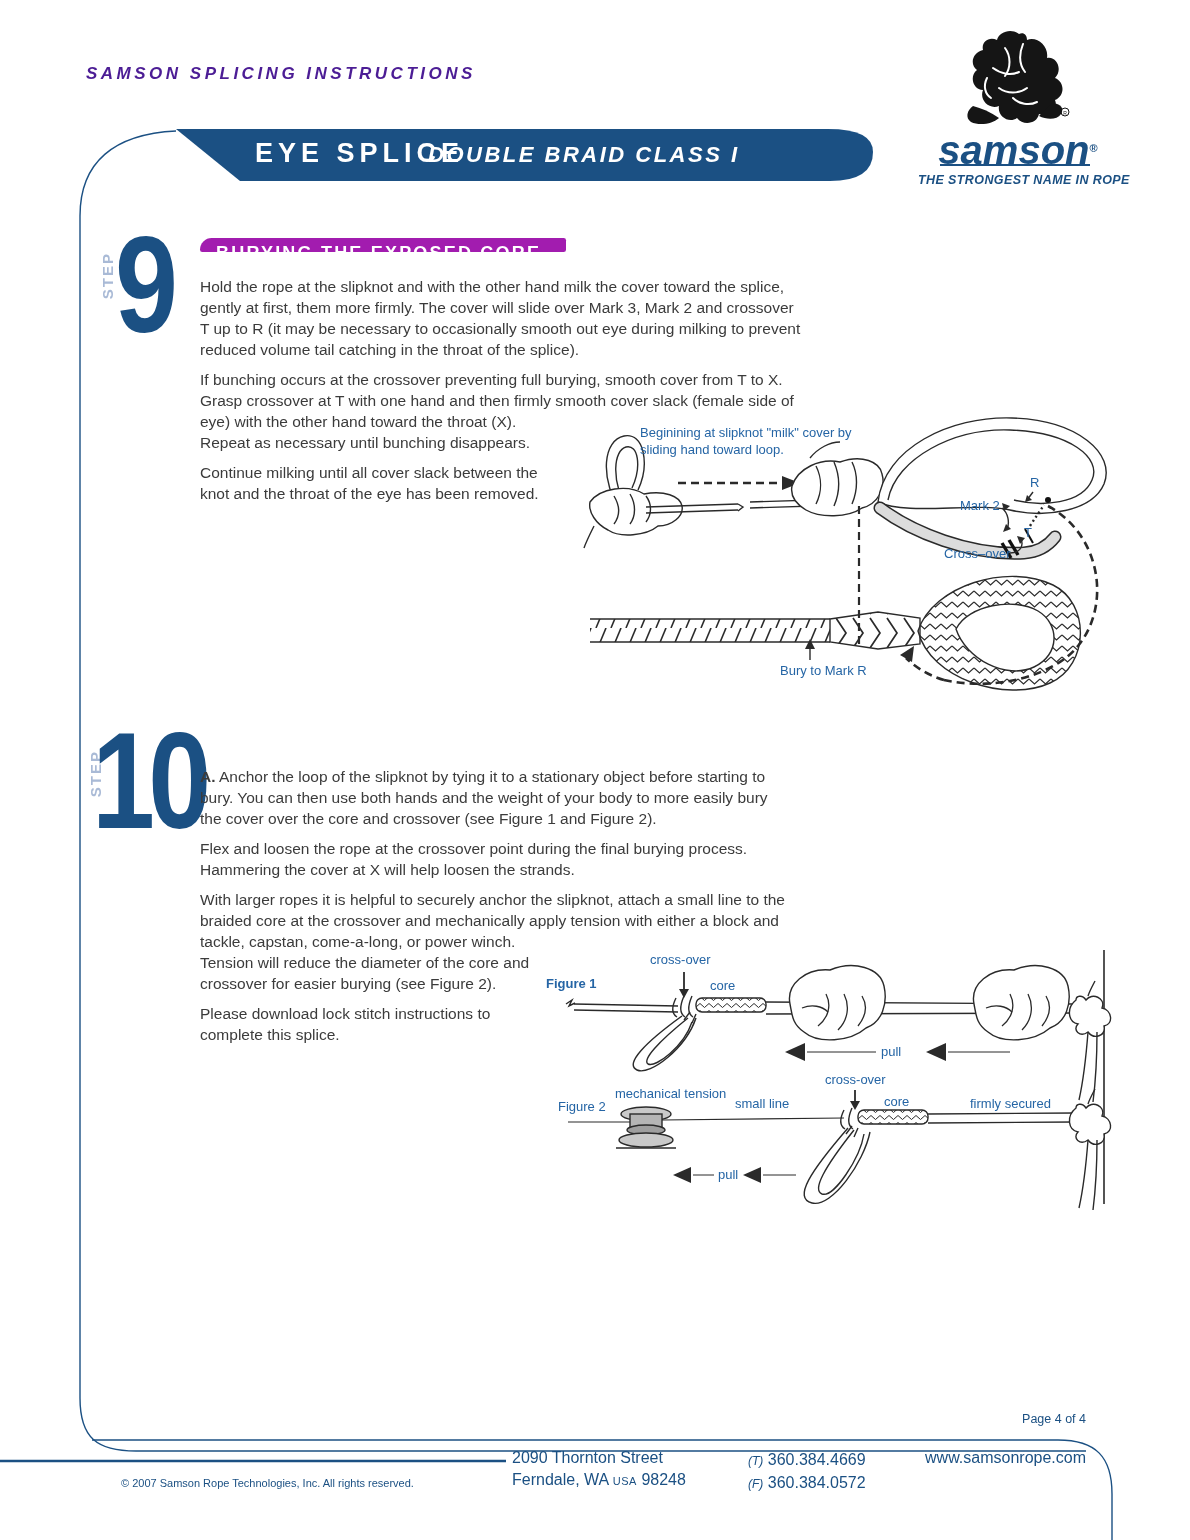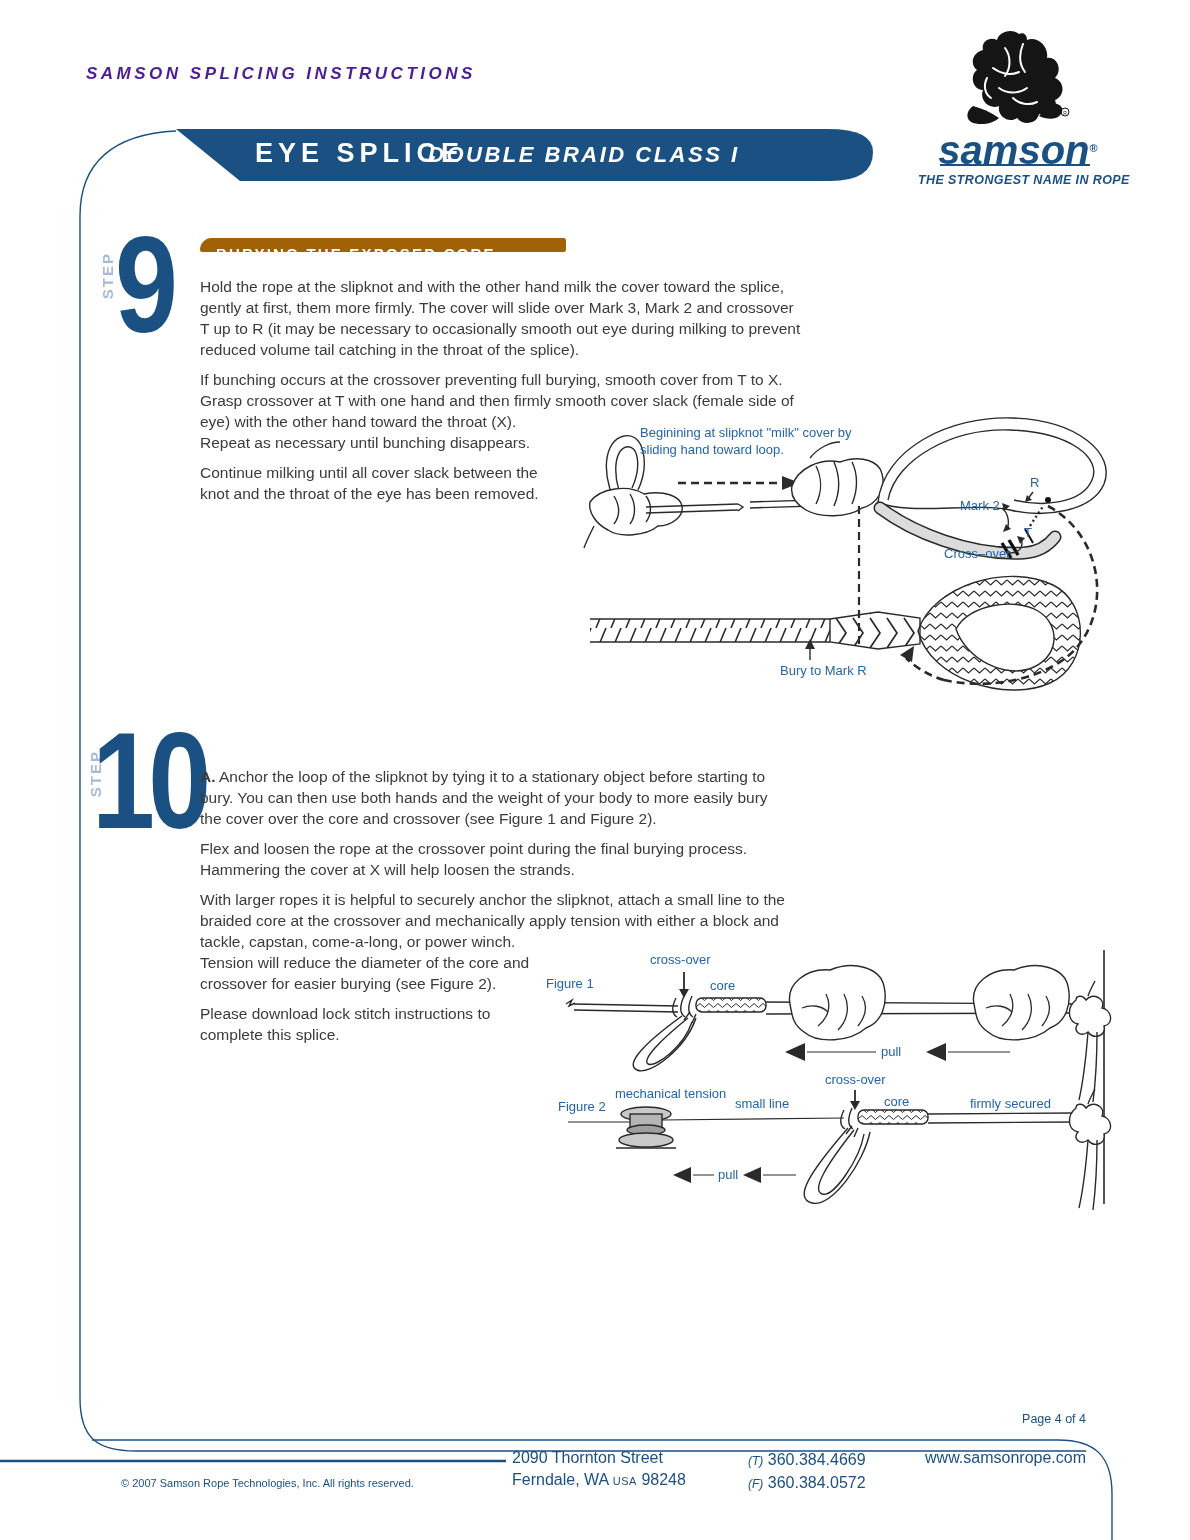--- a/index.html
+++ b/index.html
@@ -20,21 +20,21 @@
             letter-spacing:0px;position:relative;display:inline-block;}
   .wordmark .reg{font-size:11px;font-style:normal;vertical-align:top;position:relative;top:-2px;}
   .wordmark::after{content:"";position:absolute;left:2px;right:8px;bottom:4px;height:2px;background:#1b5083;}
   .tagline{font-size:12.5px;font-weight:bold;font-style:italic;color:#1b5083;letter-spacing:0.4px;
            margin-top:3px;white-space:nowrap;}
   
   .stepword{font-size:15px;font-weight:bold;color:#a9bad6;letter-spacing:2px;
             writing-mode:vertical-rl;transform:rotate(180deg);}
   .stepnum{font-size:138px;line-height:0.82;font-weight:bold;color:#1b5083;
            transform:scaleX(.82);transform-origin:left top;letter-spacing:-8px;}
-  .headband{background:#a16207;color:#fff;font-size:15px;font-weight:bold;letter-spacing:2.2px;
+  .headband{background:#a21caf;color:#fff;font-size:18px;font-weight:bold;letter-spacing:2.2px;
             height:14px;line-height:31px;padding-left:16px;border-radius:15px 3px 3px 3px;
             white-space:nowrap;box-sizing:border-box;}
   .bodytext{font-size:15.5px;line-height:21px;color:#3b3b3b;}
   .bodytext p{margin:0 0 9px 0;}
   .bodytext p.tight{margin:0;}
   .w-narrow9{width:352px;}
   .w-narrow10{width:338px;}
   
   .fig{position:absolute;}
   .fig svg{position:absolute;left:0;top:0;}
@@ -283,21 +283,21 @@
         <polygon points="312,155 322,155 317,164" fill="#2a2a2a" stroke="none"></polygon>
       </g>
 
       <use href="#hand" x="240" y="14"></use>
       <use href="#hand" x="424" y="14"></use>
       <use href="#knotPost" x="530" y="44"></use>
       <use href="#knotPost" x="530" y="152"></use>
     </svg>
 
     <span class="figlabel" style="left:112px;top:6px;">cross-over</span>
-    <span class="figlabel" style="left:8px;top:30px;">Figure 1</span>
+    <span class="figlabel" style="left:8px;top:30px;font-weight:bold;">Figure 1</span>
     <span class="figlabel" style="left:172px;top:32px;">core</span>
     <span class="figlabel" style="left:343px;top:98px;">pull</span>
 
     <span class="figlabel" style="left:287px;top:126px;">cross-over</span>
     <span class="figlabel" style="left:77px;top:140px;">mechanical tension</span>
     <span class="figlabel" style="left:20px;top:153px;">Figure 2</span>
     <span class="figlabel" style="left:197px;top:150px;">small line</span>
     <span class="figlabel" style="left:346px;top:148px;">core</span>
     <span class="figlabel" style="left:432px;top:150px;">firmly secured</span>
     <span class="figlabel" style="left:180px;top:221px;">pull</span>

